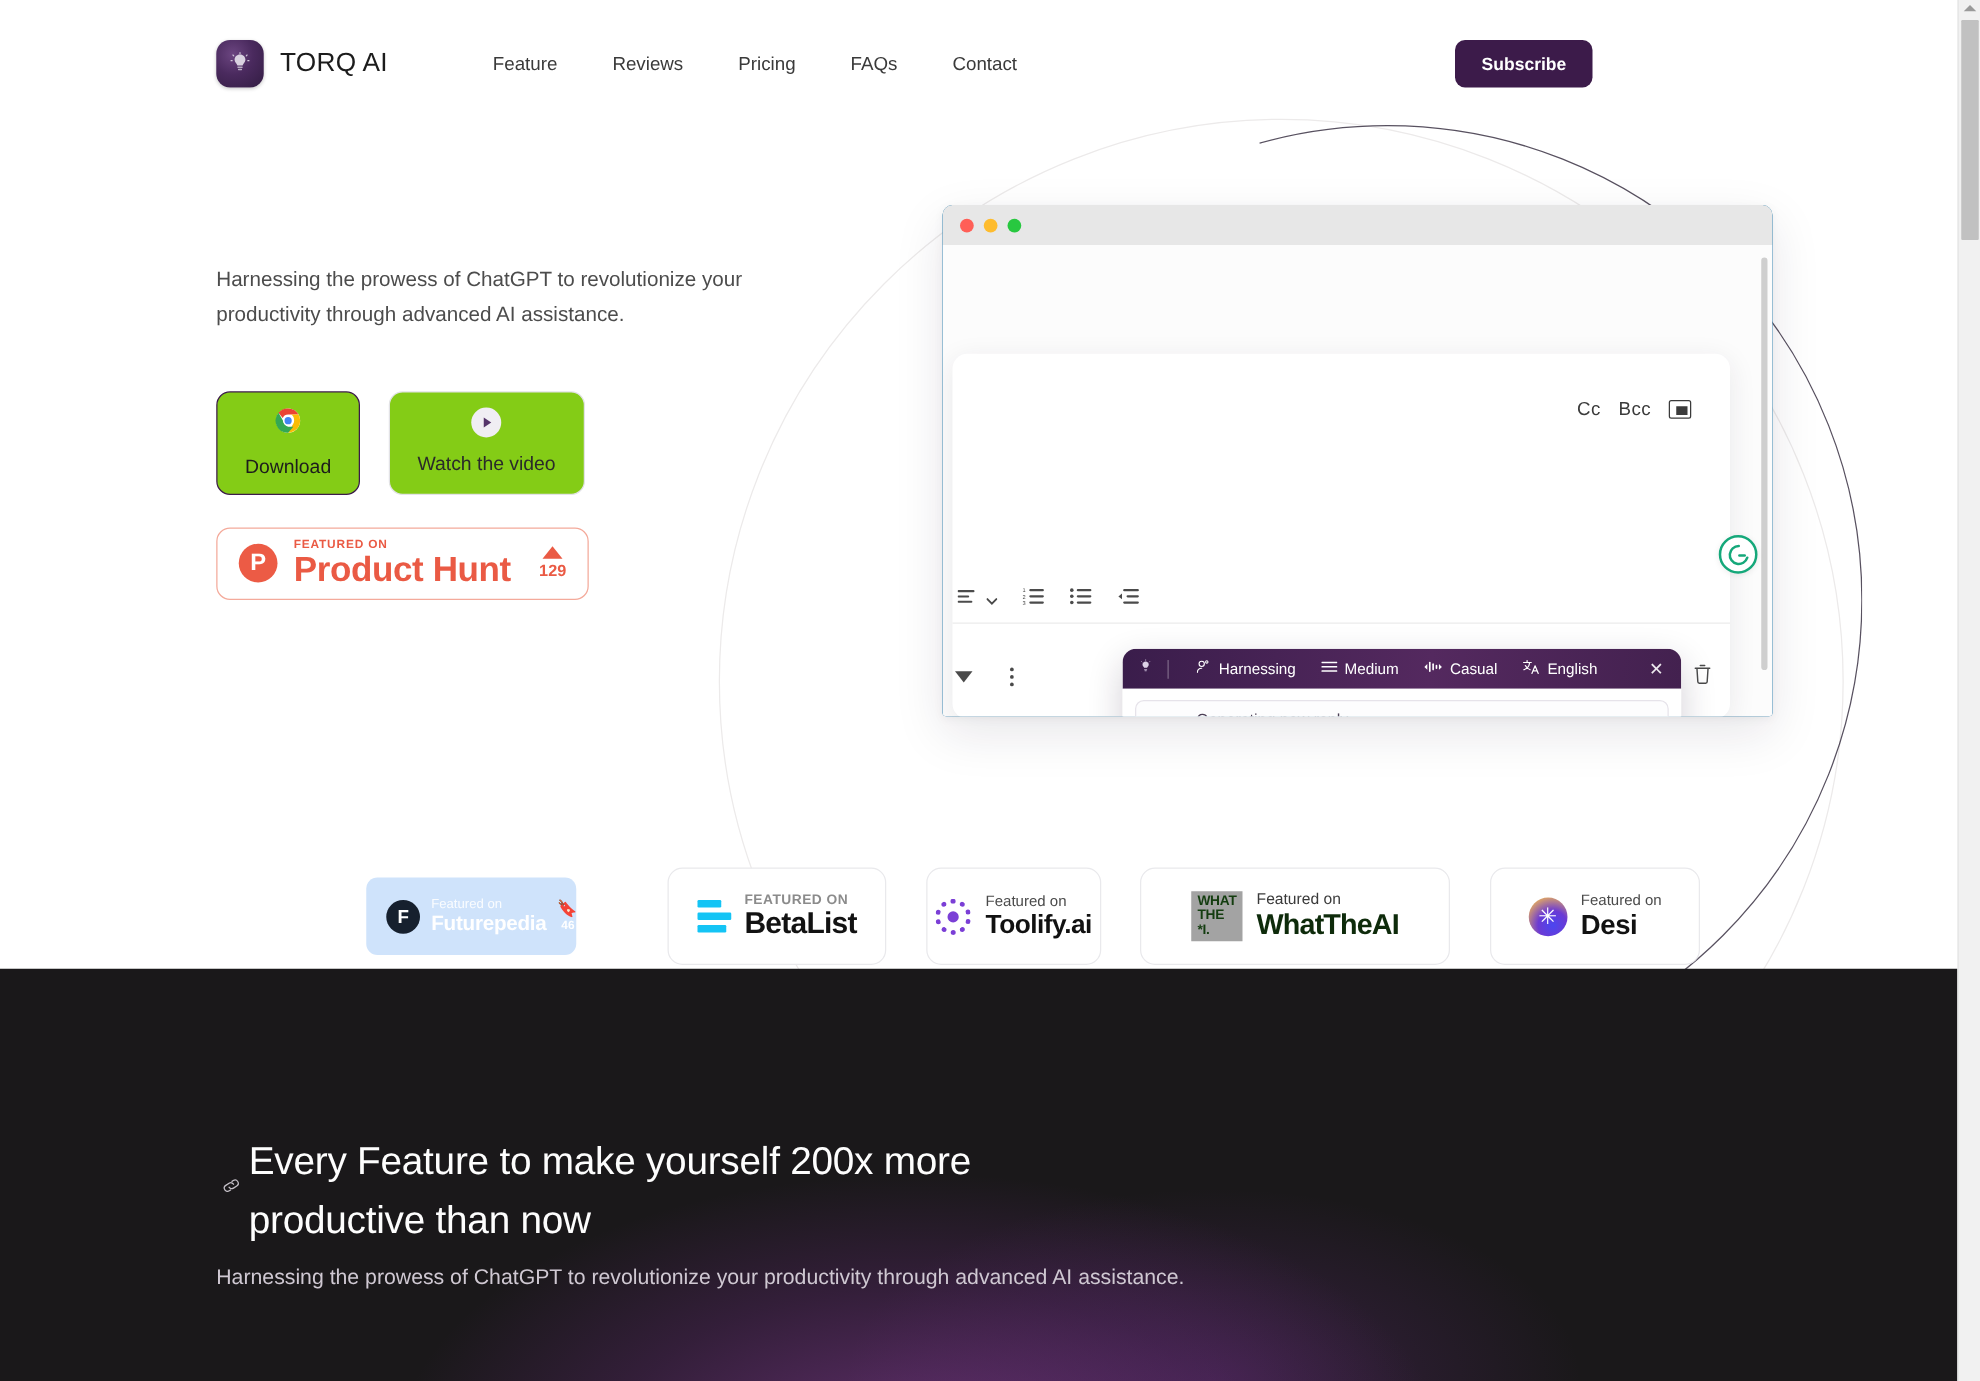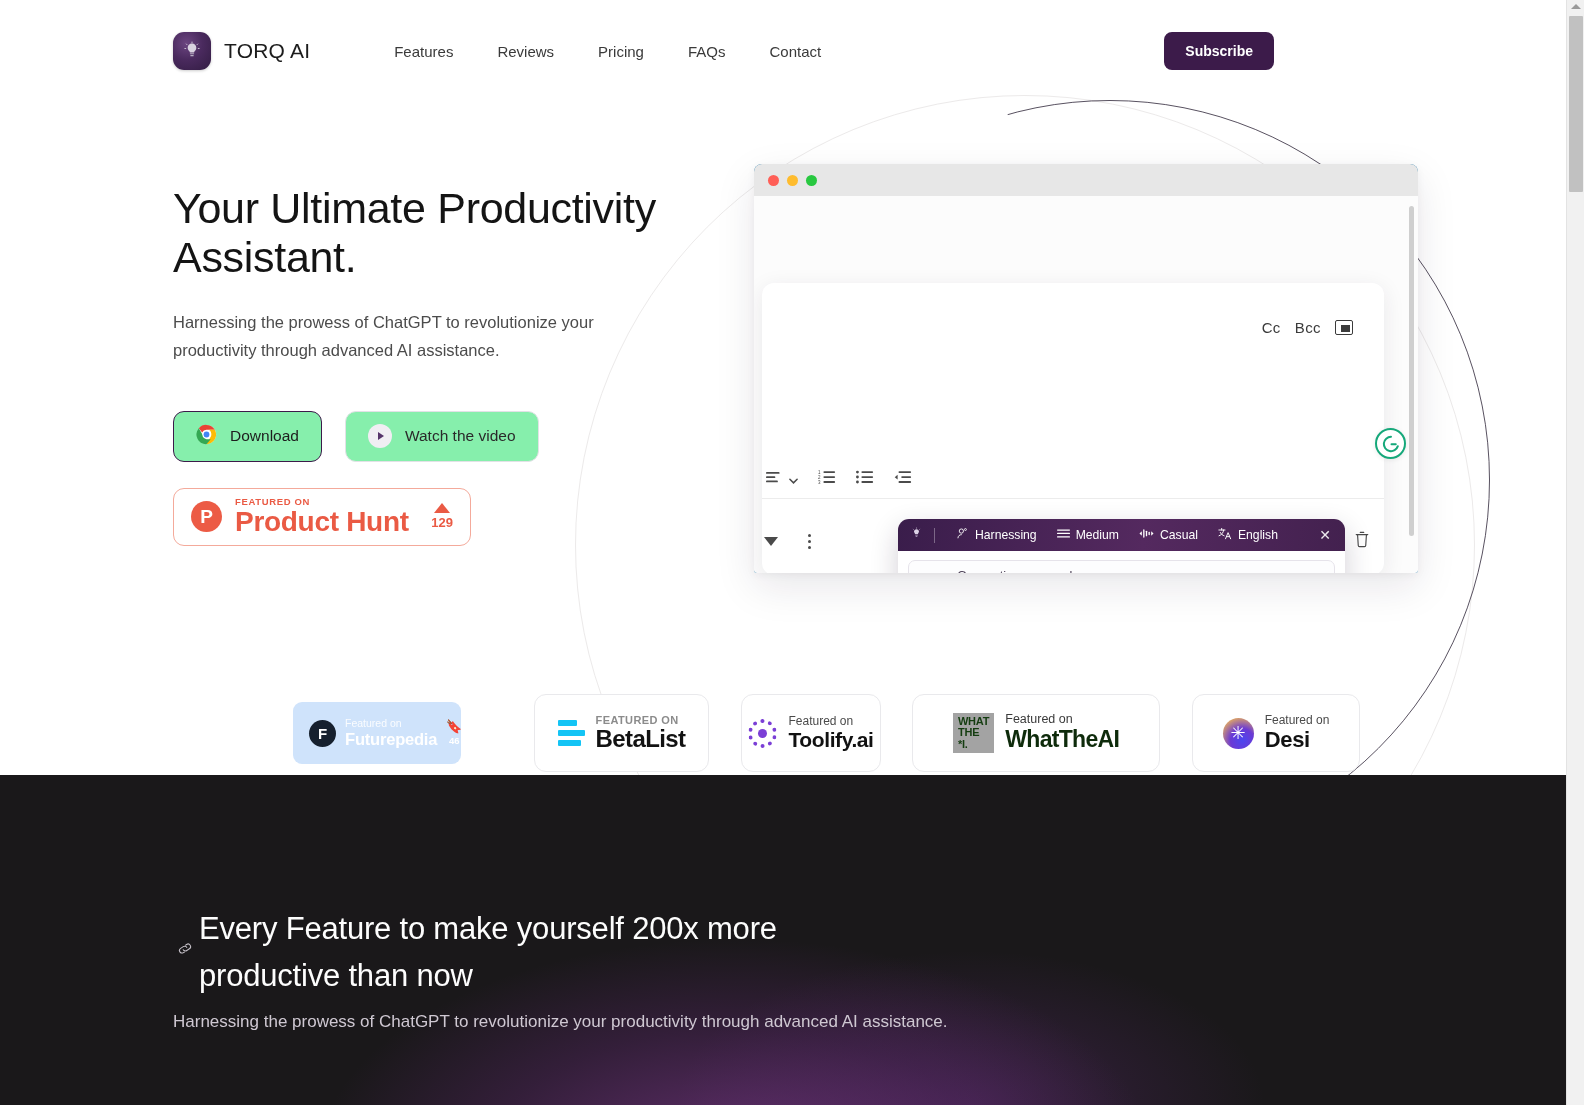--- a/index.html
+++ b/index.html
@@ -74,22 +74,22 @@
     font-size: 43px; line-height: 1.14; color: #141414; font-weight: 400;
     letter-spacing: -0.3px;
   }
   .hero-sub {
     margin-top: 26px; font-size: 16.5px; line-height: 1.72; color: #4c4c4c;
     max-width: 500px;
   }
   .cta-row { display: flex; gap: 23px; margin-top: 46px; }
   .btn-download, .btn-video {
     display: flex; align-items: center; gap: 13px; cursor: pointer;
-    border-radius: 11px; padding: 12px 22px; background: #86efac;
-    font-size: 15.5px; color: #1d1d1d; font-family: "Liberation Sans", sans-serif;
+    border-radius: 11px; padding: 12px 22px; background: #84cc16;
+    font-size: 15.5px; color: #1d1d1d; font-family: "Liberation Sans", sans-serif; flex-direction: column;
   }
   .btn-download { border: 1.6px solid #3c1b4a; }
   .btn-video { border: 1.4px solid #e2e2e6; color: #2a2a2a; }
   .play-circle {
     width: 24px; height: 24px; border-radius: 50%; background: #f0eef3;
     display: flex; align-items: center; justify-content: center;
   }
   .play-circle i {
     width: 0; height: 0; border-left: 6px solid #55346a;
     border-top: 4px solid transparent; border-bottom: 4px solid transparent;
@@ -322,35 +322,31 @@
           <rect x="10" y="16.8" width="4" height="1.4" rx=".6" fill="#b7aec2"></rect>
           <g stroke="#cfc6d8" stroke-width="1.1" stroke-linecap="round">
             <path d="M12 1.2v1.1M5.2 3.6l.8.8M18.8 3.6l-.8.8M3.4 9h1.1M19.5 9h1.1"></path>
           </g>
         </svg>
       </div>
       <span class="brand-name">TORQ AI</span>
     </div>
 
     <nav class="nav">
-      <a href="#">Features</a>
+      <a href="#">Feature</a>
       <a href="#">Reviews</a>
       <a href="#">Pricing</a>
       <a href="#">FAQs</a>
       <a href="#">Contact</a>
     </nav>
 
     <button class="subscribe-btn">Subscribe</button>
   </div>
 
   <div class="hero-left">
-    <h1 class="hero-title">
-      <span>Your Ultimate Productivity</span><br>
-      <span>Assistant.</span>
-    </h1>
     <p class="hero-sub">Harnessing the prowess of ChatGPT to revolutionize your productivity through advanced AI assistance.</p>
 
     <div class="cta-row">
       <div class="btn-download">
         <span>
           <svg width="21" height="21" viewBox="0 0 48 48" aria-hidden="true">
             <circle cx="24" cy="24" r="22" fill="#fff"></circle>
             <path d="M24 2a22 22 0 0 1 19.05 11H24a11 11 0 0 0-9.9 6.2L6.4 9.7A21.97 21.97 0 0 1 24 2z" fill="#ea4335"></path>
             <path d="M43.05 13A22 22 0 0 1 24 46l9.6-16.6A11 11 0 0 0 35 24c0-4-.9-8-5.3-11z" fill="#fbbc05"></path>
             <path d="M24 46A22 22 0 0 1 6.4 9.7l9.6 16.6A11 11 0 0 0 24 35h9.6z" fill="#34a853"></path>

